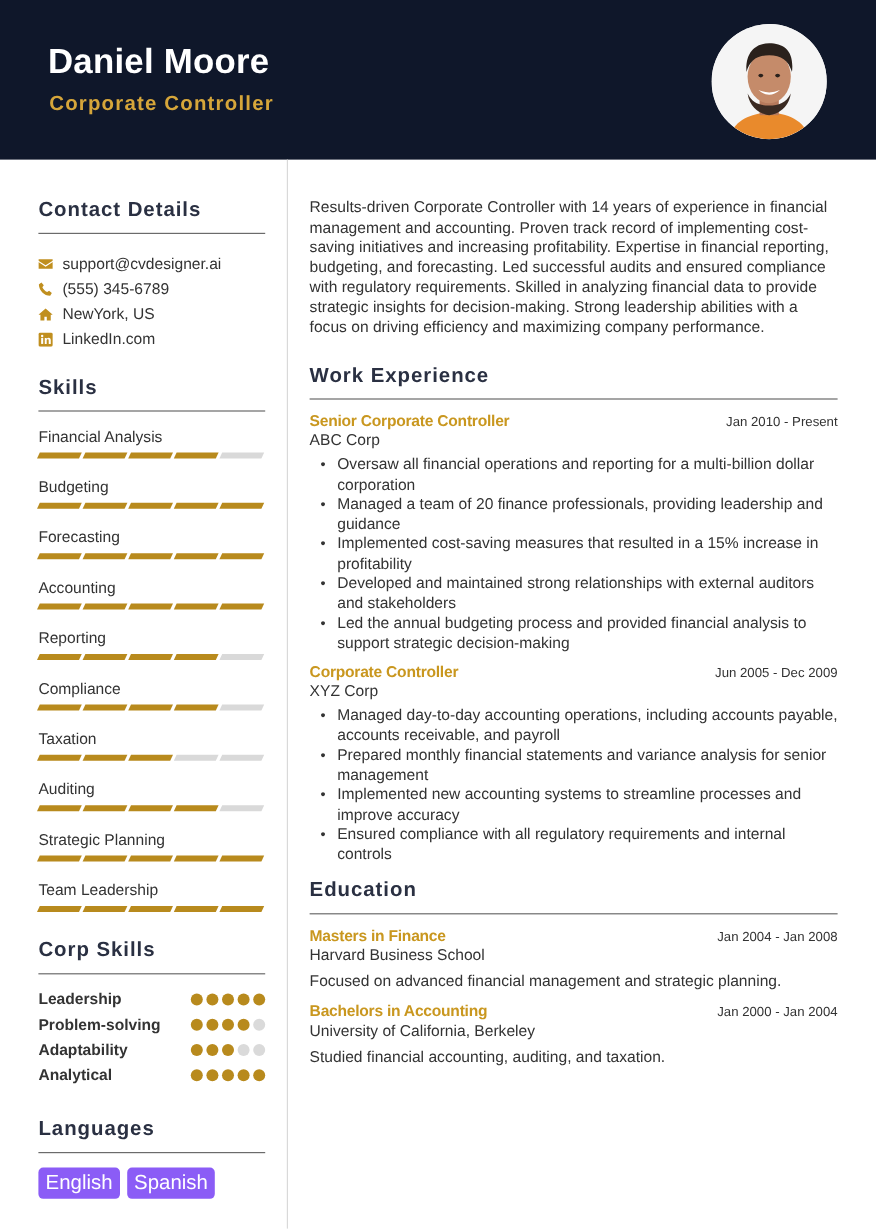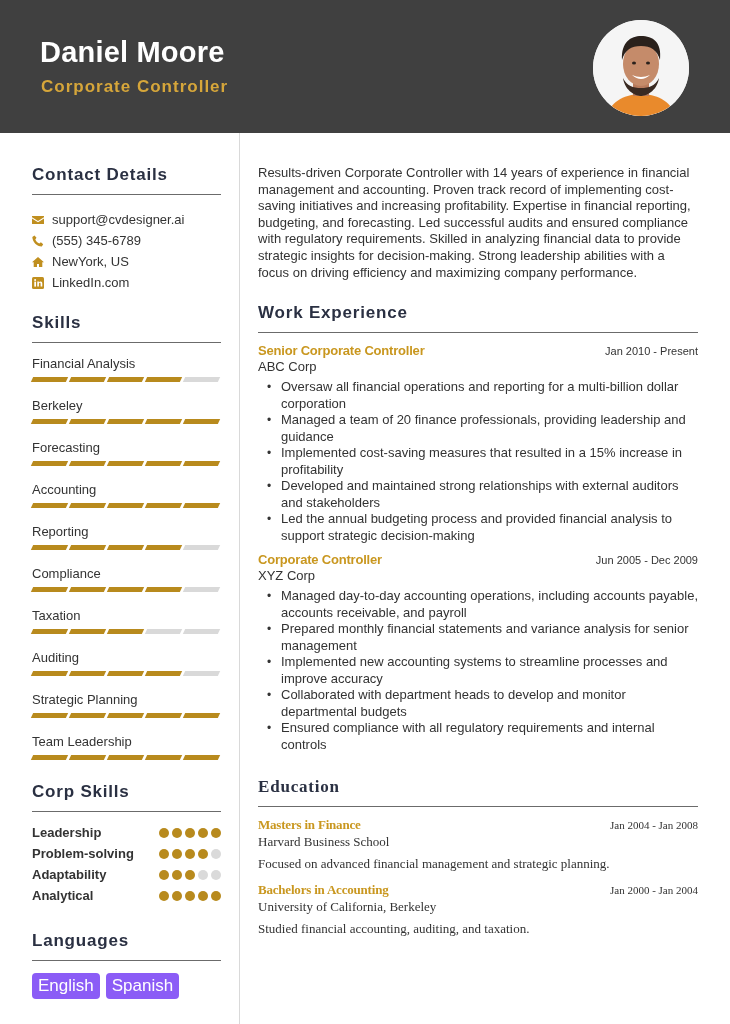--- a/index.html
+++ b/index.html
@@ -1,21 +1,21 @@
 <!DOCTYPE html>
 <html><head>
 <meta charset="utf-8">
 <style>
   * { box-sizing: border-box; margin: 0; padding: 0; }
   html, body { width: 730px; height: 1024px; background: #ffffff; overflow: hidden; }
   body { font-family: "Liberation Sans", sans-serif; color: #333333; position: relative; }
 
   .header {
     position: absolute; left: 0; top: 0; width: 730px; height: 133px;
-    background: #404040;
+    background: #0f172a;
     text-align: right;
   }
   .header .name {
     position: absolute; left: 40px; top: 36px;
     font-size: 29px; font-weight: bold; color: #ffffff; letter-spacing: 0.2px;
   }
   .header .role {
     position: absolute; left: 41px; top: 77px;
     font-size: 17px; font-weight: bold; color: #d6a63a; letter-spacing: 1px;
   }
@@ -141,21 +141,21 @@
           <div class="skill-name">Financial Analysis</div>
           <div class="skill-bars">
             <span class="skill-bar"></span>
             <span class="skill-bar"></span>
             <span class="skill-bar"></span>
             <span class="skill-bar"></span>
             <span class="skill-bar off"></span>
           </div>
         </div>
         <div class="skill">
-          <div class="skill-name">Berkeley</div>
+          <div class="skill-name">Budgeting</div>
           <div class="skill-bars">
             <span class="skill-bar"></span>
             <span class="skill-bar"></span>
             <span class="skill-bar"></span>
             <span class="skill-bar"></span>
             <span class="skill-bar"></span>
           </div>
         </div>
         <div class="skill">
           <div class="skill-name">Forecasting</div>
@@ -321,28 +321,27 @@
         <div style="margin-top: 8px;">
           <div class="job-head">
             <span class="job-title">Corporate Controller</span>
             <span class="job-date">Jun 2005 - Dec 2009</span>
           </div>
           <div class="company">XYZ Corp</div>
           <ul class="bullets">
             <li>Managed day-to-day accounting operations, including accounts payable, accounts receivable, and payroll</li>
             <li>Prepared monthly financial statements and variance analysis for senior management</li>
             <li>Implemented new accounting systems to streamline processes and improve accuracy</li>
-            <li>Collaborated with department heads to develop and monitor departmental budgets</li>
             <li>Ensured compliance with all regulatory requirements and internal controls</li>
           </ul>
         </div>
       </div>
   </div>
 
-  <div style="margin-top:24px;font-family:Liberation Serif, serif;">
+  <div style="margin-top:12px;">
     <div class="section-title">Education</div>
     <div id="edu-list" style="margin-top:10px;">
         <div>
           <div class="job-head">
             <span class="job-title">Masters in Finance</span>
             <span class="job-date">Jan 2004 - Jan 2008</span>
           </div>
           <div class="company">Harvard Business School</div>
           <div class="edu-desc">Focused on advanced financial management and strategic planning.</div>
         </div>

